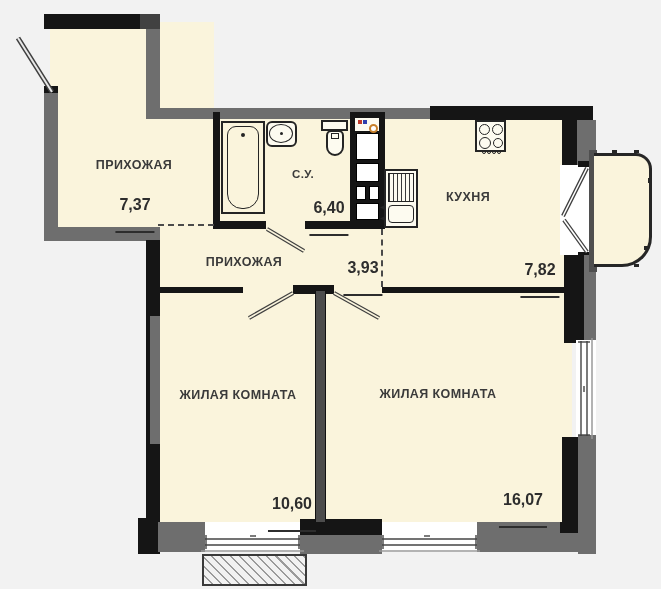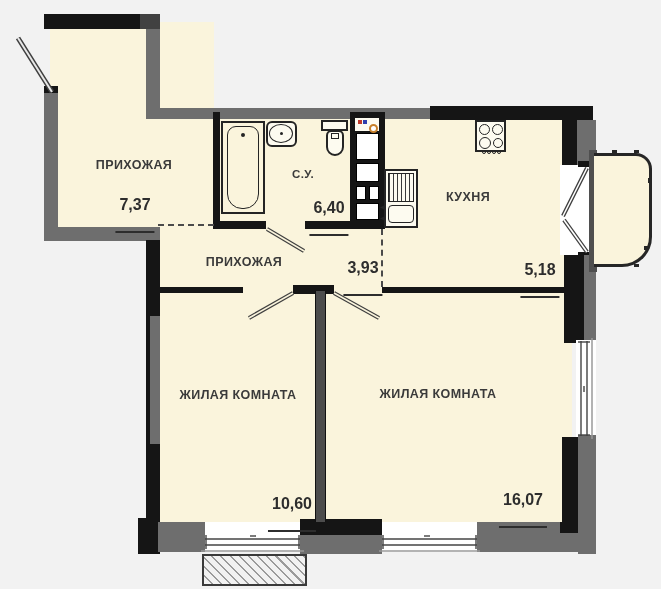--- a/index.html
+++ b/index.html
@@ -195,21 +195,21 @@
   <div class="abs lbl" style="left:134px;top:159px;">ПРИХОЖАЯ</div>
   <div class="abs num" style="left:135px;top:197px;">7,37</div>
 
   <div class="abs lbl lbl-sm" style="left:303px;top:169px;">С.У.</div>
   <div class="abs num" style="left:329px;top:200px;">6,40</div>
 
   <div class="abs lbl" style="left:244px;top:256px;">ПРИХОЖАЯ</div>
   <div class="abs num" style="left:363px;top:260px;">3,93</div>
 
   <div class="abs lbl" style="left:468px;top:191px;">КУХНЯ</div>
-  <div class="abs num" style="left:540px;top:262px;">5,18</div>
+  <div class="abs num" style="left:540px;top:262px;">7,82</div>
 
   <div class="abs lbl" style="left:238px;top:389px;">ЖИЛАЯ КОМНАТА</div>
   <div class="abs num" style="left:292px;top:496px;">10,60</div>
 
   <div class="abs lbl" style="left:438px;top:388px;">ЖИЛАЯ КОМНАТА</div>
   <div class="abs num" style="left:523px;top:492px;">16,07</div>
 
 
 </div>
 

